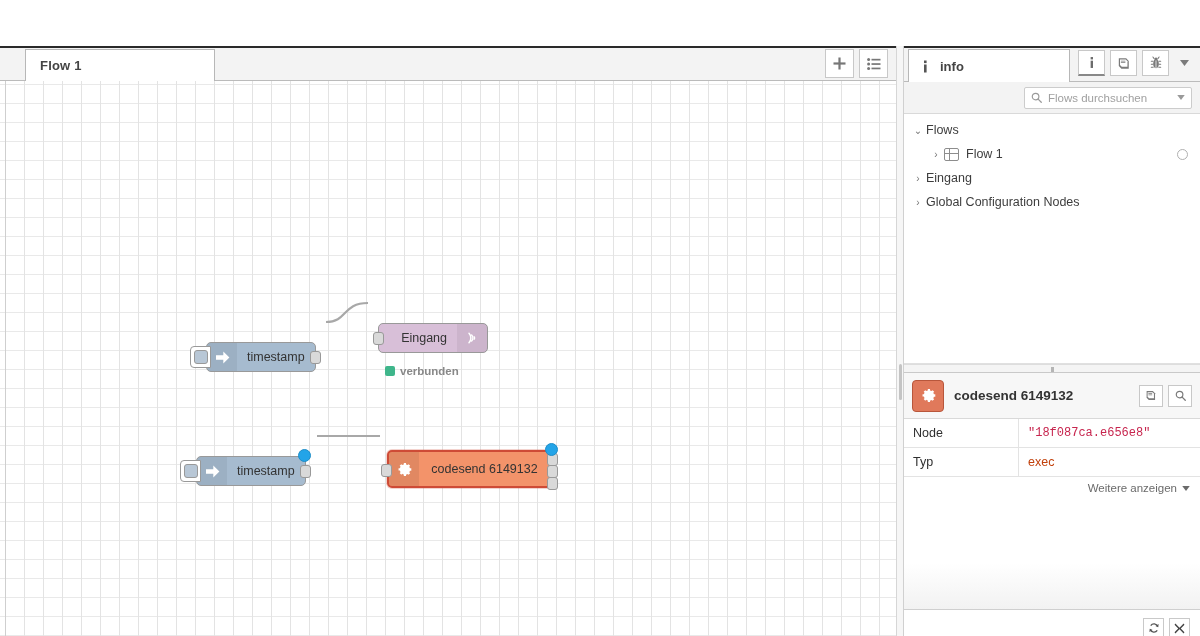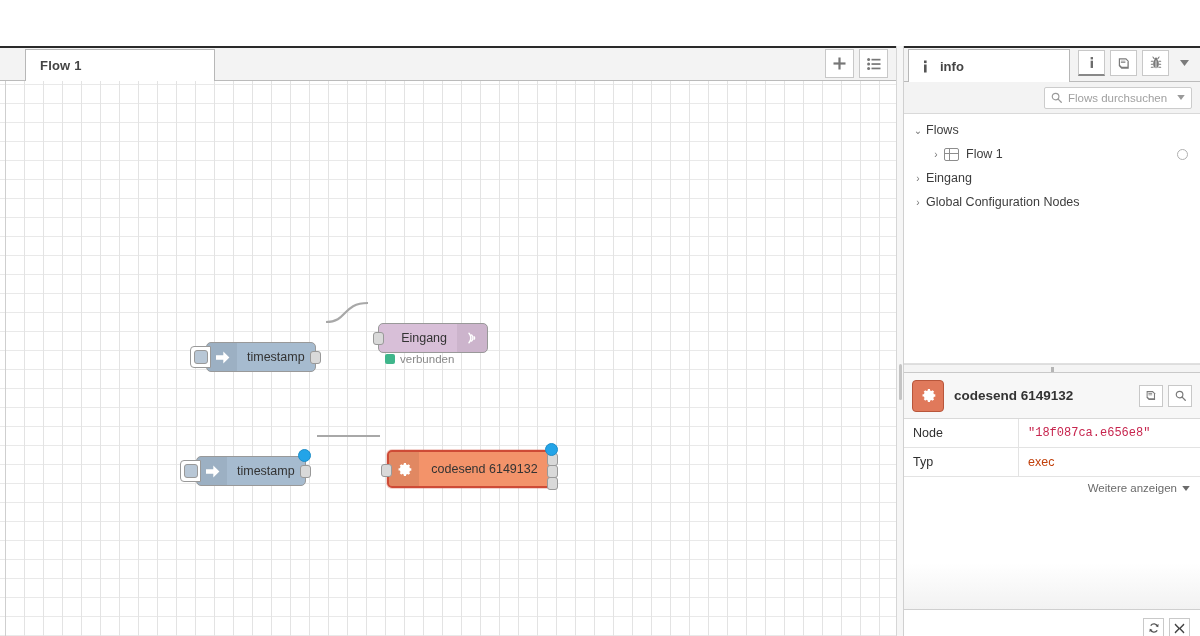--- a/index.html
+++ b/index.html
@@ -304,21 +304,21 @@
     height: 32px;
     background: #f3f3f3;
     border-bottom: 1px solid #d9d9d9;
     display: flex;
     align-items: center;
     justify-content: flex-end;
     padding-right: 8px;
     box-sizing: border-box;
   }
   .search-box {
-    width: 148px;
+    width: 168px;
     height: 22px;
     background: #fff;
     border: 1px solid #ccc;
     border-radius: 2px;
     display: flex;
     align-items: center;
     gap: 6px;
     padding: 0 6px;
     box-sizing: border-box;
     font-size: 11.5px;
@@ -551,21 +551,21 @@
         <div class="icon-box right">
           <svg class="ic" width="15" height="16" viewBox="0 0 15 16">
             <g fill="none" stroke="#fff" stroke-width="1.5" stroke-linecap="round">
               <path d="M4 3.2 A7 7 0 0 1 4 12.8"></path>
               <path d="M6.6 5 A4.3 4.3 0 0 1 6.6 11"></path>
               <path d="M9.2 6.9 A1.8 1.8 0 0 1 9.2 9.1"></path>
             </g>
           </svg>
         </div>
       </div>
-      <div class="node-status" style="left:385px; top:272px;">
+      <div class="node-status" style="left:385px; top:284px;font-weight:bold;">
         <span class="status-dot"></span>
         <span>verbunden</span>
       </div>
 
       <div class="node inject" style="left:196px; top:375px;">
         <div class="inject-btn">
           <i></i>
         </div>
         <div class="icon-box">
           <svg class="ic" width="17" height="15" viewBox="0 0 17 15">

